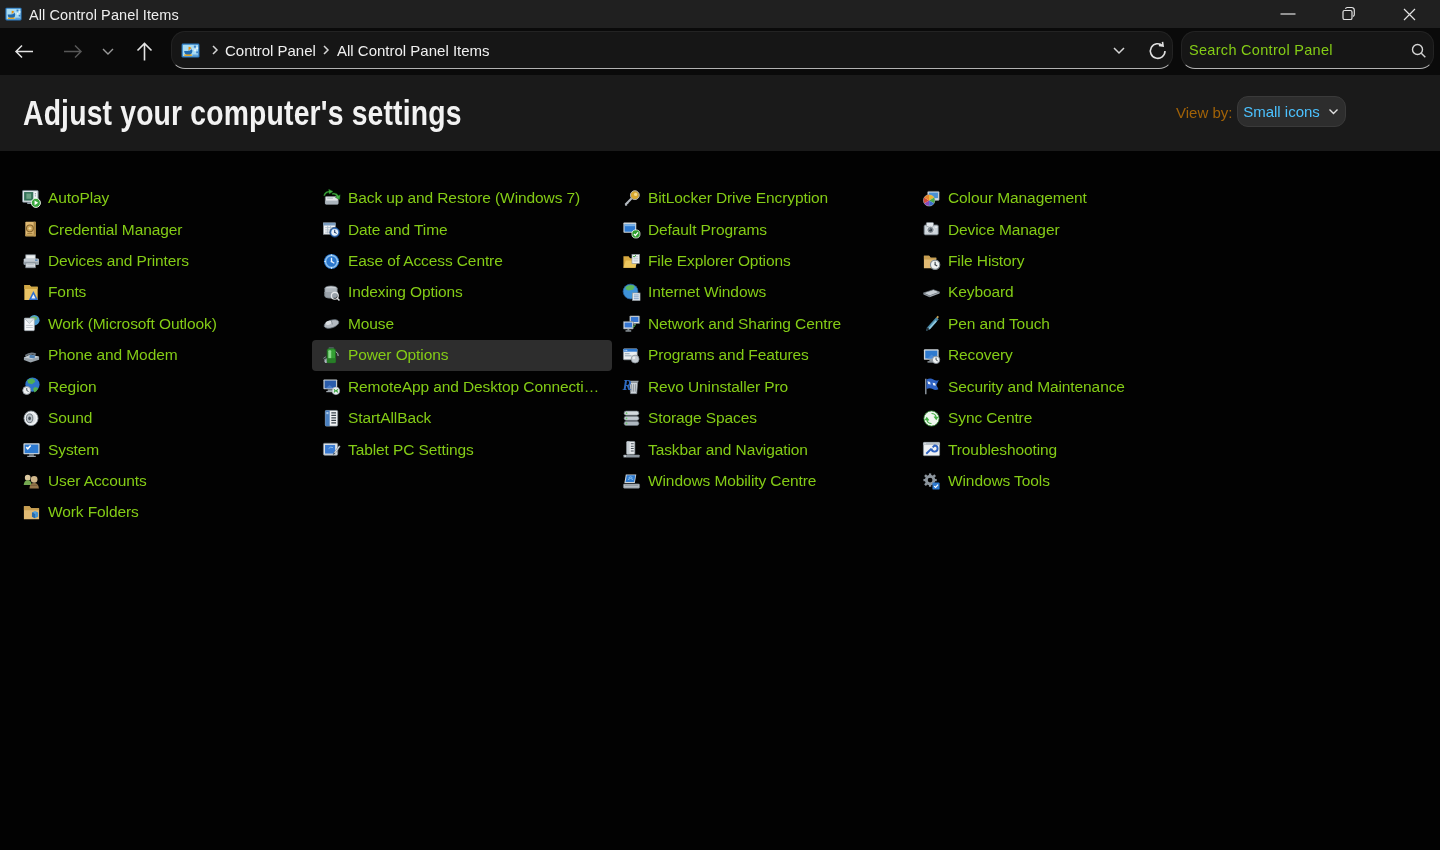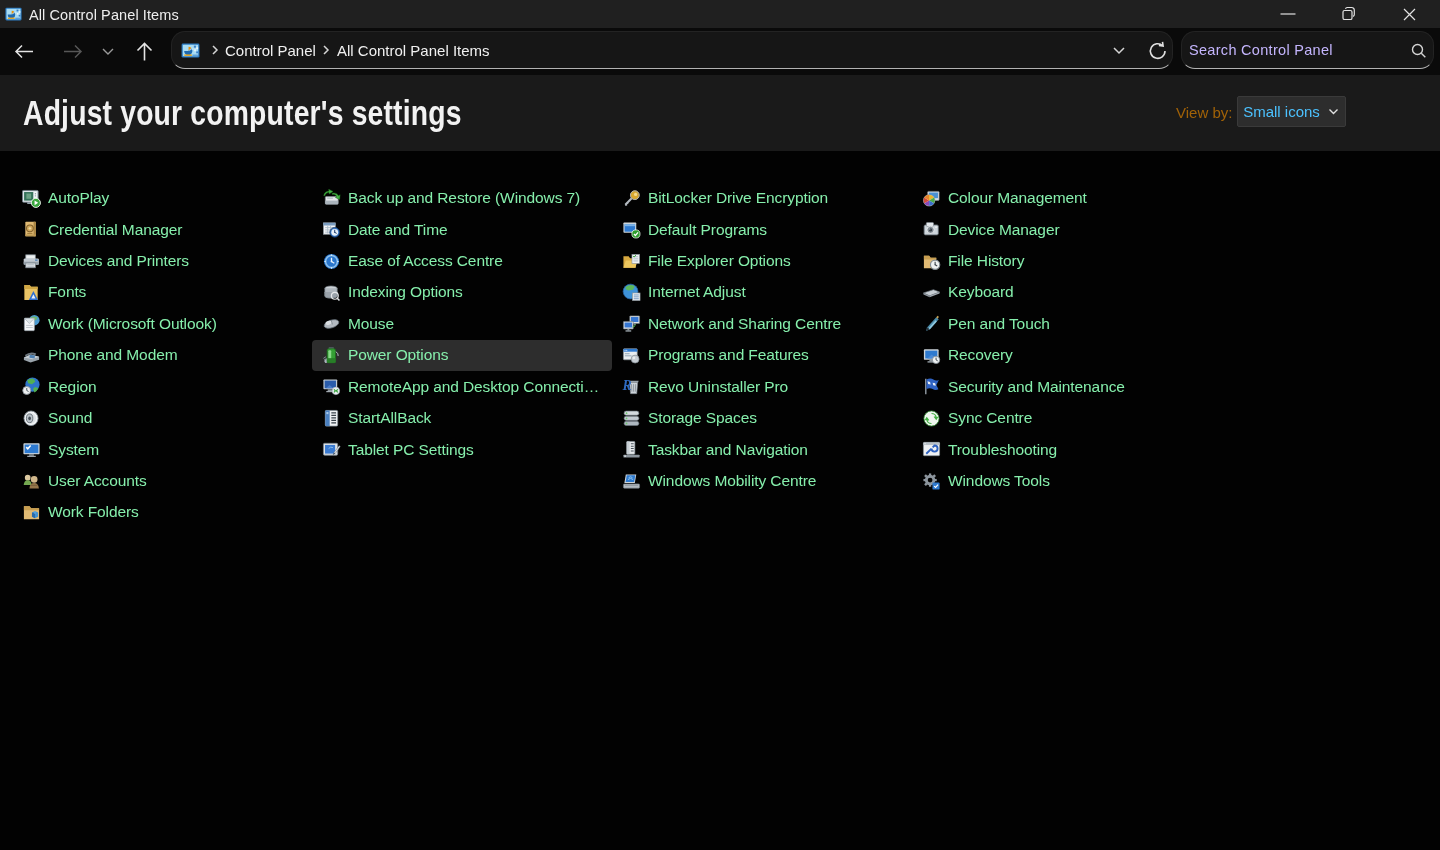--- a/index.html
+++ b/index.html
@@ -9,33 +9,33 @@
 .titlebar .t { position:absolute; left:29px; top:7px; font-size:14.5px; color:#eeeeee; letter-spacing:0.1px; }
 .capbtn { position:absolute; top:0; height:28px; }
 .navbar { position:absolute; left:0; top:28px; width:1440px; height:47px; background:#0a0a0a; }
 .navbtn { position:absolute; top:0; height:47px; display:flex; align-items:center; justify-content:center; }
 .box { position:absolute; top:3px; height:38px; background:#161616; border-radius:14px;
   border:1px solid #232323; border-bottom:1.6px solid #b2b2b2; }
 .addr { left:171px; width:1002px; }
 .addr .cpi { position:absolute; left:9px; top:11px; }
 .crumb { position:absolute; top:0; height:36px; display:flex; align-items:center; font-size:15px; color:#f0f0f0; }
 .search { left:1181px; width:253px; }
-.search .ph { position:absolute; left:7px; top:10px; font-size:14.5px; color:#c4b5fd; letter-spacing:0.3px; }
+.search .ph { position:absolute; left:7px; top:10px; font-size:14.5px; color:#84cc16; letter-spacing:0.3px; }
 .header { position:absolute; left:0; top:75px; width:1440px; height:76px; background:#1a1a1a; }
 .header h1 { position:absolute; left:23px; top:18px; font-size:35px; font-weight:bold; color:#f2f2f2; letter-spacing:0.2px; transform:scaleX(0.81); transform-origin:0 0; white-space:nowrap; }
 .viewby { position:absolute; left:1176px; top:29px; font-size:15px; color:#a16207; }
 .vbtn { position:absolute; left:1237px; top:21px; width:109px; height:31px; background:#2d2d2d;
-  border:1px solid #3a3a3a; border-radius:2px; display:flex; align-items:center; justify-content:center; }
+  border:1px solid #3a3a3a; border-radius:11px; display:flex; align-items:center; justify-content:center; }
 .vbtn span { font-size:15px; color:#4cc2ff; margin-right:7px; }
 .content { position:absolute; left:0; top:151px; width:1440px; height:699px; background:#020202; }
 .col { position:absolute; top:31.5px; width:300px; }
 .item { height:31.43px; display:flex; align-items:center; padding-left:10px; border-radius:4px; }
 .item.hl { background:#2d2d2d; }
 .ic { flex:0 0 19px; }
-.item span { margin-left:7px; font-size:15.5px; color:#86efac; white-space:nowrap; letter-spacing:-0.1px; }
+.item span { margin-left:7px; font-size:15.5px; color:#84cc16; white-space:nowrap; letter-spacing:-0.1px; }
 svg { display:block; }
 </style></head>
 <body>
 <div class="titlebar">
   <div class="cpi">
       <svg width="17" height="14" viewBox="0 0 20 16">
 <rect x="0.5" y="0.5" width="19" height="15" rx="1.5" fill="#2d7dc4"></rect>
 <rect x="1.8" y="1.8" width="16.4" height="12.4" rx="0.8" fill="#a8dcf4"></rect>
 <path d="M3.2 8.6 a4.4 4.4 0 1 0 8.8 0 a4.4 4.4 0 0 0-1.3-3.1 l-3.1 3.1z" fill="#1e6ab0"></path>
 <path d="M7.9 8.3 l3.0-3.0 a4.2 4.2 0 0 0-3.0-1.2z" fill="#e8920a"></path>
@@ -371,21 +371,21 @@
       </div>
       <div class="item">
         <svg class="ic" viewBox="0 0 20 20" width="19" height="19">
 <circle cx="9" cy="9" r="7.8" fill="#3e92d8"></circle>
 <path d="M3.8 4.2 q4.4-3.6 9.6-1 l-1.7 3.8 -5.3 1 -2.6-1.6z" fill="#5cb85c"></path>
 <path d="M11.2 11 l4.8 1.6 q-1.6 3.2-4.8 4.2z" fill="#5cb85c"></path>
 <circle cx="9" cy="9" r="7.8" fill="none" stroke="#2a62a0" stroke-width="0.8"></circle>
 <rect x="11" y="10.5" width="8" height="8" fill="#f2f4f6" stroke="#8a949c" stroke-width="0.7"></rect>
 <path d="M12.3 12.6 h5.4 M12.3 14.6 h5.4 M12.3 16.6 h5.4" stroke="#5b87b8" stroke-width="0.9"></path>
 </svg>
-        <span>Internet Adjust</span>
+        <span>Internet Windows</span>
       </div>
       <div class="item">
         <svg class="ic" viewBox="0 0 20 20" width="19" height="19">
 <rect x="8.2" y="2" width="10.3" height="8" rx="0.6" fill="#dde2e6" stroke="#6d777f" stroke-width="0.7"></rect>
 <rect x="9.4" y="3.2" width="7.9" height="5.2" fill="#3576d2"></rect>
 <rect x="12.4" y="10" width="2" height="1.4" fill="#8d969e"></rect>
 <rect x="1.5" y="7.8" width="10.3" height="8" rx="0.6" fill="#dde2e6" stroke="#6d777f" stroke-width="0.7"></rect>
 <rect x="2.7" y="9" width="7.9" height="5.2" fill="#3576d2"></rect>
 <rect x="5.7" y="15.8" width="2" height="1.4" fill="#8d969e"></rect>
 <rect x="3.7" y="17.2" width="6" height="1.3" fill="#aab4bc"></rect>

